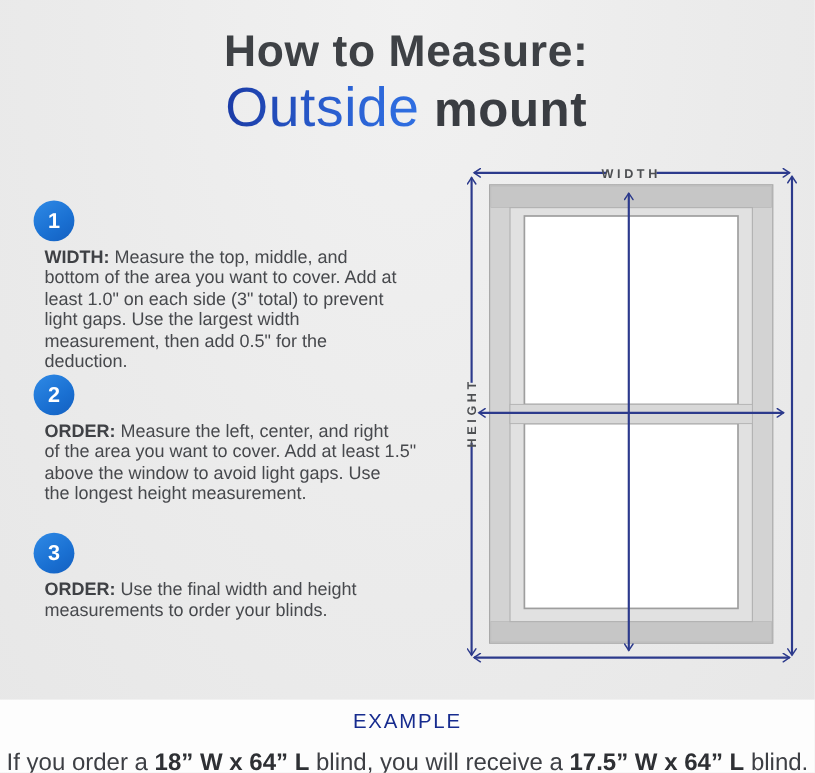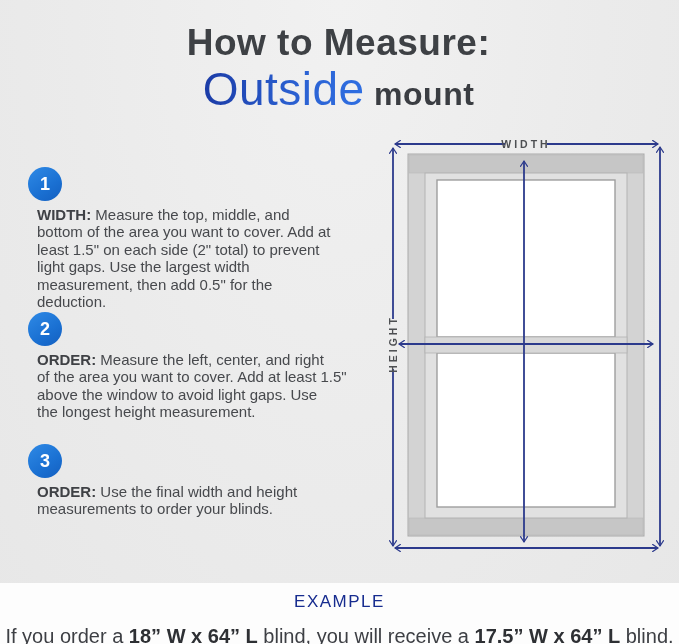--- a/index.html
+++ b/index.html
@@ -22,21 +22,21 @@
   }
   .title-line2{ margin-top:2px; white-space:nowrap;}
   .title-accent{
     font-size:46px; font-weight:400;
     background:linear-gradient(90deg,#1b3ba6 0%, #2a5fd0 55%, #2f6fe2 100%);
     -webkit-background-clip:text; background-clip:text;
     color:transparent;
     letter-spacing:0.5px;
   }
   .title-rest{
-    font-size:32px; font-weight:600; color:#3a3d42; letter-spacing:0.5px;text-align:center;
+    font-size:41px; font-weight:600; color:#3a3d42; letter-spacing:0.5px;text-align:center;
   }
 
   
   .step{ position:absolute; left:28px; width:345px; }
   .step-1{ top:167px; }
   .step-2{ top:312px; }
   .step-3{ top:444px; }
   .badge{
     width:34px;height:34px;border-radius:50%;
     background:linear-gradient(145deg,#2f8ae6 0%, #1a70d2 60%, #135fc0 100%);
@@ -82,21 +82,21 @@
     <div class="title-line1">How to Measure:</div>
     <div class="title-line2"><span class="title-accent">Outside</span><span class="title-rest"> mount</span></div>
   </header>
 
   <section class="step step-1">
     <div class="badge">
         <span>1</span>
       </div>
     <p class="step-text"><span class="step-heading">WIDTH:</span> <span class="step-body">Measure the top, middle, and
 bottom of the area you want to cover. Add at
-least 1.5" on each side (2" total) to prevent
+least 1.0" on each side (3" total) to prevent
 light gaps. Use the largest width
 measurement, then add 0.5" for the
 deduction.</span></p>
   </section>
 
   <section class="step step-2">
     <div class="badge">
         <span>2</span>
       </div>
     <p class="step-text"><span class="step-heading">ORDER:</span> <span class="step-body">Measure the left, center, and right

